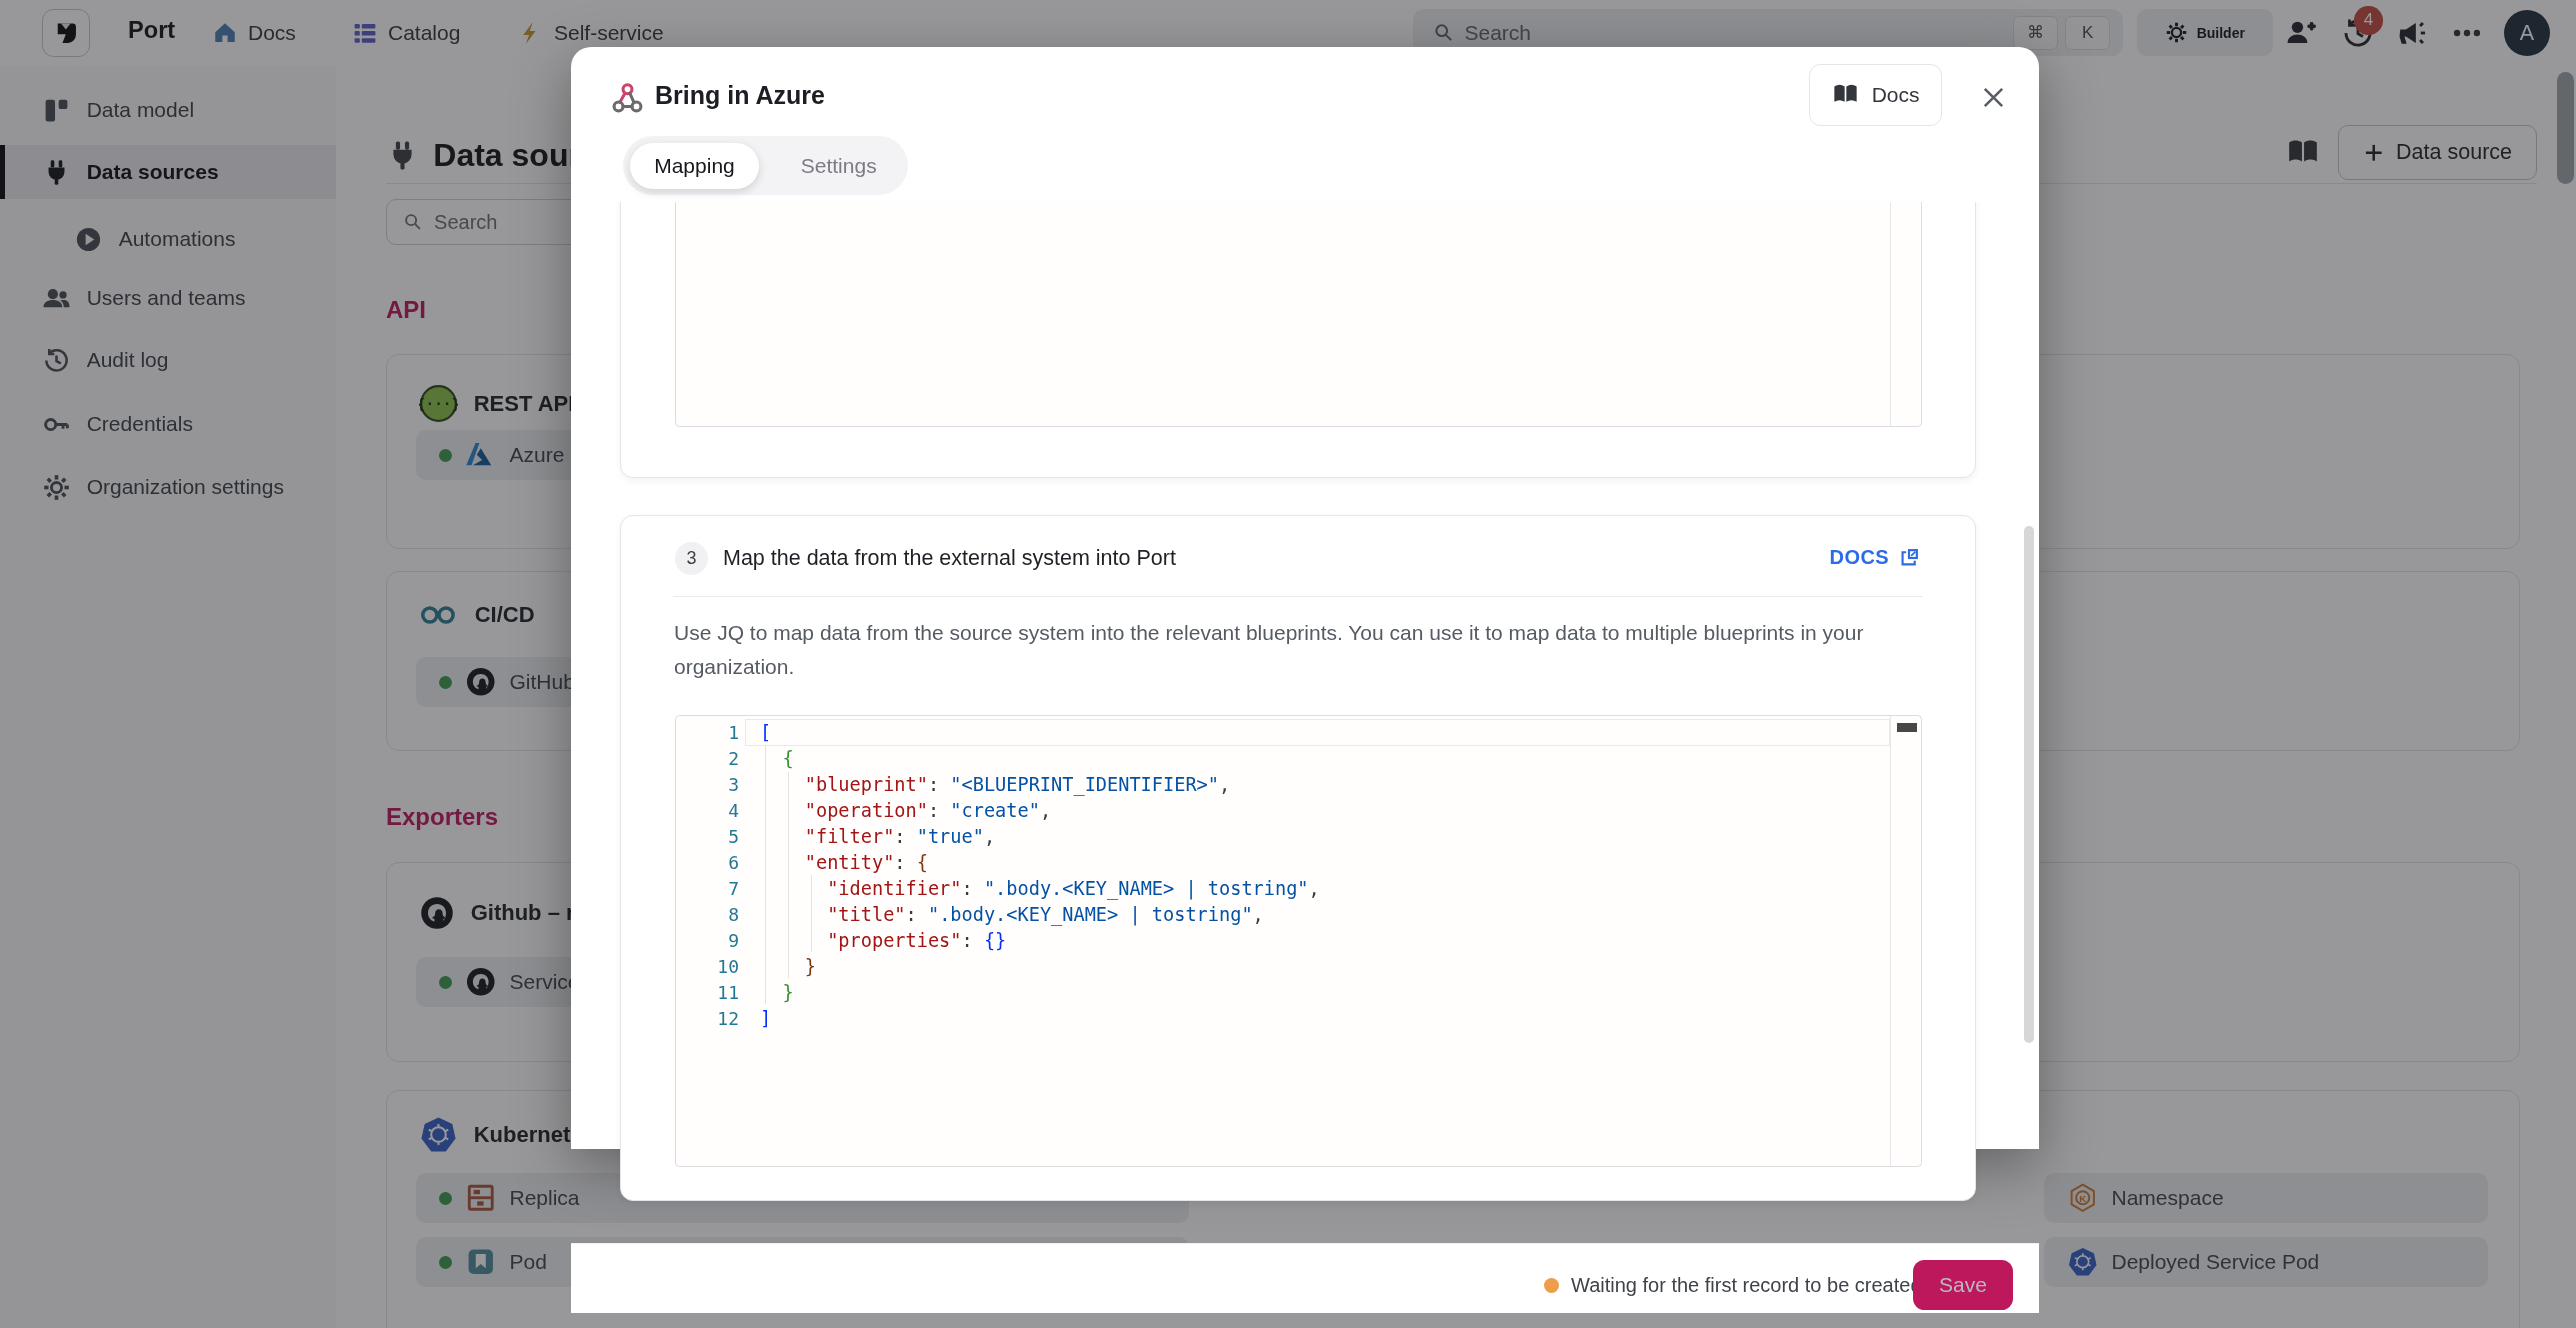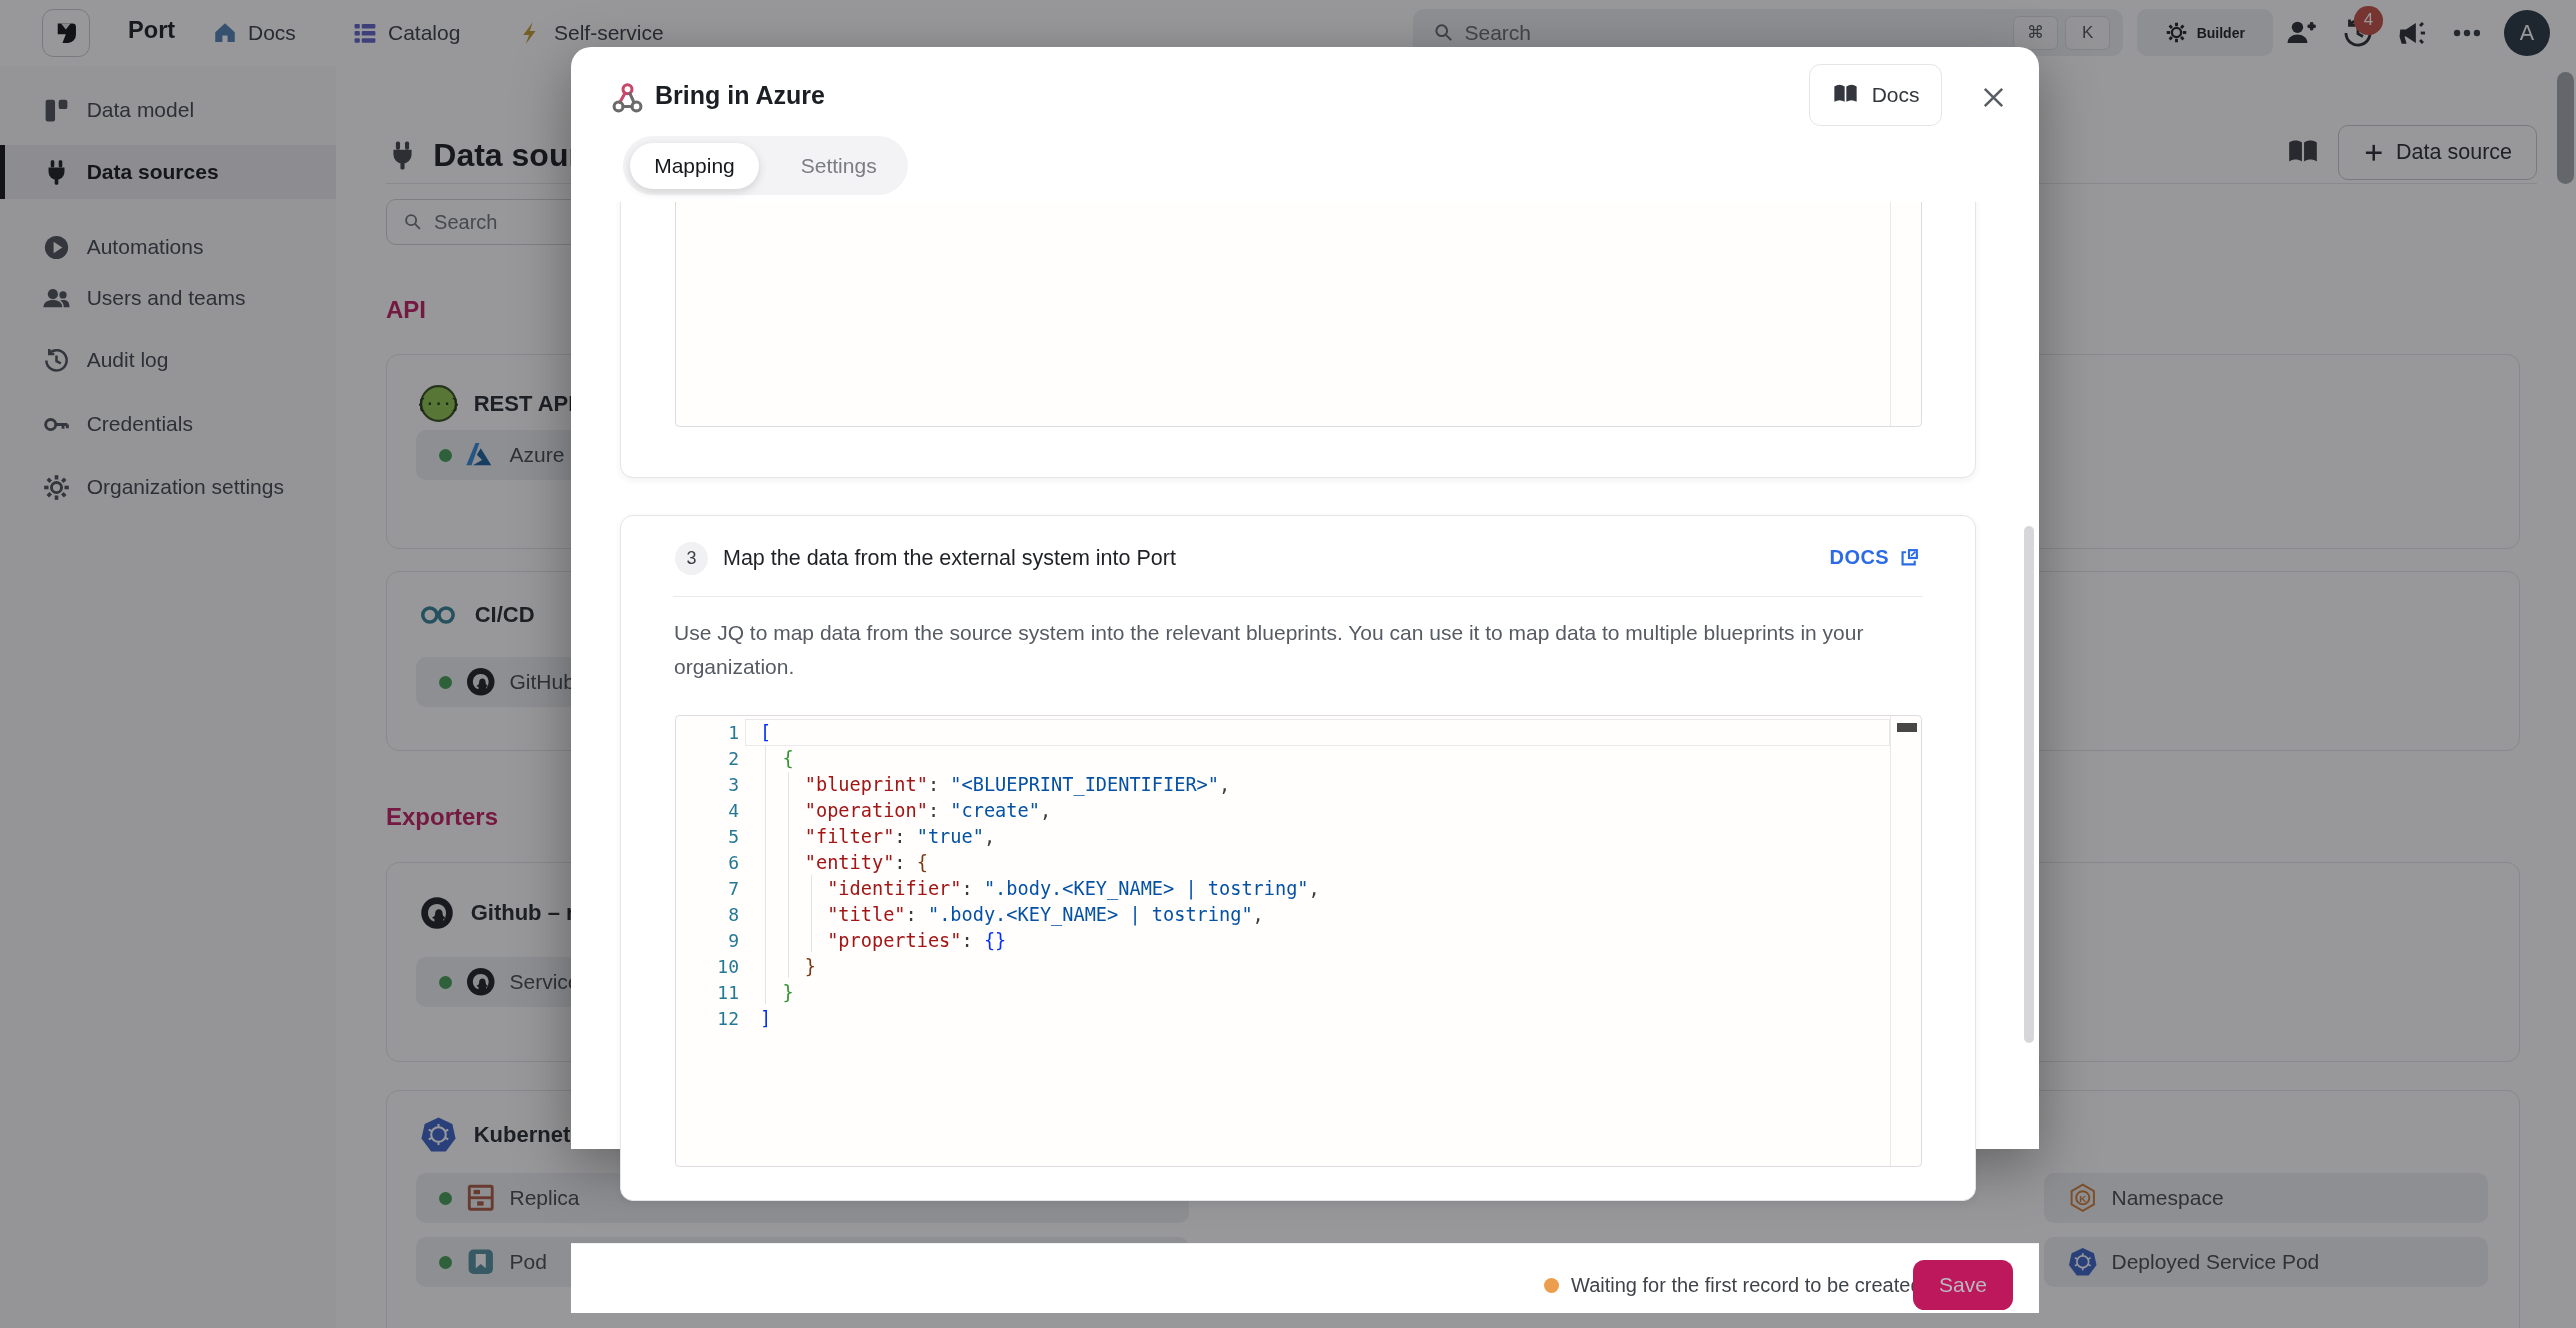--- a/index.html
+++ b/index.html
@@ -201,21 +201,21 @@
       <span class="sic">
           <svg width="29" height="29" viewBox="0 0 40 40" fill="#15181b">
             <rect x="12" y="3" width="5" height="10" rx="2"></rect>
             <rect x="23" y="3" width="5" height="10" rx="2"></rect>
             <path d="M9 13 h22 v6 a11 11 0 0 1 -22 0 z"></path>
             <rect x="17.5" y="28" width="5" height="9" rx="2"></rect>
           </svg>
         </span>
       <span>Data sources</span>
     </div>
-    <div class="side-item" style="top:154px;">
+    <div class="side-item" style="top:146px;margin-left:32px;">
       <span class="sic">
           <svg width="29" height="29" viewBox="0 0 40 40">
             <circle cx="20" cy="20" r="16" fill="#474d54"></circle>
             <path d="M16 12 l12 8 -12 8 z" fill="#fafafb"></path>
           </svg>
         </span>
       <span>Automations</span>
     </div>
     <div class="side-item" style="top:205px;">
       <span class="sic">

